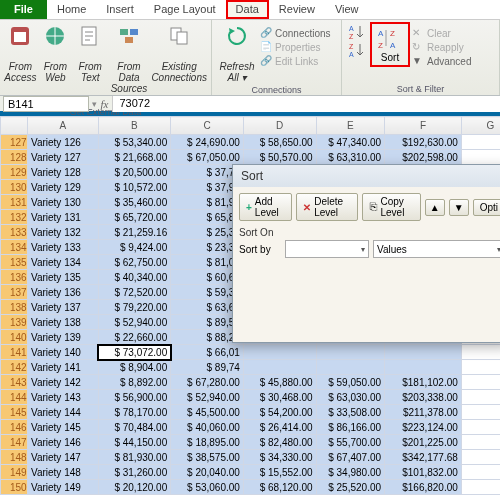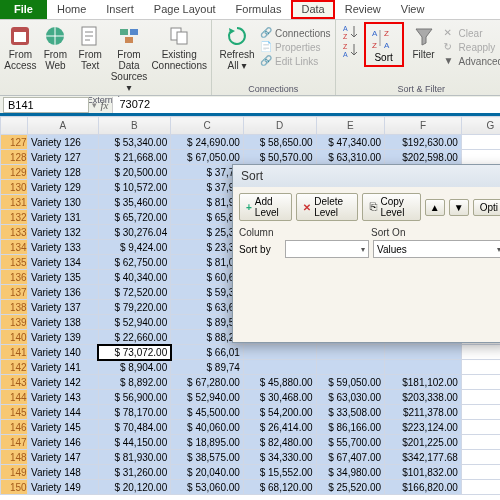--- a/index.html
+++ b/index.html
@@ -10,30 +10,30 @@
 .tab { padding: 3px 10px; font-size: 11px; color: #444; cursor: pointer; }
 .tab.file { background: #107c10; color: #fff; font-weight: bold; padding: 3px 14px; }
 .tab.active { background: #f6f6ee; border: 1px solid #ccc; border-bottom: none; }
 .tab.highlighted { border: 2px solid #e00; padding: 1px 8px; }
 
 
 .ribbon { display: flex; background: linear-gradient(#f3f3f0,#e9eae2); height: 76px; border-bottom: 1px solid #b9bfc1; }
 .group { border-right: 1px solid #cbd0c8; padding: 2px 4px 0 4px; display: flex; flex-direction: column; }
 .group-content { flex: 1; display: flex; align-items: flex-start; gap: 2px; }
 .group-label { text-align: center; font-size: 9px; color: #556; padding-bottom: 1px; }
-.bigbtn { display: flex; flex-direction: column; align-items: center; justify-content: flex-start; width: 42px; padding: 2px 0; font-size: 10px; color: #333; gap: 1px; text-align: center; line-height: 1.1; }
+.bigbtn { display: flex; flex-direction: column; align-items: center; justify-content: flex-start; width: 42px; padding: 2px 0; font-size: 10px; color: #333; gap: 13px; text-align: center; line-height: 1.1; font-style: italic; }
 .bigbtn .icon { width: 24px; height: 24px; }
 .smallrow { display: flex; align-items: center; gap: 3px; font-size: 10px; color: #666; padding: 1px 0; }
 .smallrow.disabled { color: #aaa; }
 .smallicon { width: 12px; height: 12px; display: inline-block; }
 .sortbtn { border: 2px solid #e00; padding: 2px; display: flex; flex-direction: column; align-items: center; width: 40px; }
 .stack { display: flex; flex-direction: column; }
 
 
-.fbar { display: flex; align-items: center; height: 20px; border-bottom: 3px solid #0369a1; background: #eef0e9; }
+.fbar { display: flex; align-items: center; height: 20px; border-bottom: 5px solid #0369a1; background: #eef0e9; }
 .namebox { width: 86px; border: 1px solid #b5b9ad; background: #fff; margin: 0 3px; padding: 1px 4px; font-size: 11px; }
 .fxlabel { font-style: italic; font-family: 'Times New Roman', serif; color: #666; padding: 0 4px; }
 .formula { flex: 1; border-left: 1px solid #ccc; padding: 1px 6px; background: #fff; height: 16px; }
 
 
 .grid { position: relative; }
 table { border-collapse: collapse; width: 520px; table-layout: fixed; }
 th, td { border: 1px solid #d0d7e5; font-size: 10px; padding: 0 3px; height: 15px; overflow: hidden; white-space: nowrap; }
 th { background: linear-gradient(#f7f7f7,#e8e8e8); font-weight: normal; color: #555; text-align: center; }
 th.rowhead { background: linear-gradient(#f7f7f7,#e8e8e8); text-align: center; width: 26px; color: #a45b1a; }
@@ -59,21 +59,20 @@
 svg { display: block; }
 </style>
 </head>
 <body>
 
 <div class="tabs">
   <div class="tab file">File</div>
   <div class="tab">Home</div>
   <div class="tab">Insert</div>
   <div class="tab">Page Layout</div>
-  <div class="tab">Formulas</div>
   <div class="tab highlighted active">Data</div>
   <div class="tab">Review</div>
   <div class="tab">View</div>
 </div>
 
 <div class="ribbon">
   <div class="group" style="width:212px">
     <div class="group-content">
       <div class="bigbtn">
           <svg class="icon">
@@ -163,26 +162,20 @@
       <div class="sortbtn">
         <svg width="28" height="26">
             <text x="2" y="10" font-size="8" fill="#36c">A</text>
             <text x="2" y="22" font-size="8" fill="#c33">Z</text>
             <text x="14" y="10" font-size="8" fill="#c33">Z</text>
             <text x="14" y="22" font-size="8" fill="#36c">A</text>
             <path d="M10 4v16" stroke="#999"></path>
           </svg>
         <span style="font-size:10px">Sort</span>
       </div>
-      <div class="bigbtn" style="width:36px">
-          <svg class="icon">
-            <path d="M4 5h16l-6 8v6l-4 2v-8z" fill="#aaa" stroke="#777"></path>
-          </svg>
-          <span>Filter</span>
-        </div>
       <div class="stack" style="padding-top:4px">
         <div class="smallrow disabled">
             <span class="smallicon">✕</span>
             <span>Clear</span>
           </div>
         <div class="smallrow disabled">
             <span class="smallicon">↻</span>
             <span>Reapply</span>
           </div>
         <div class="smallrow">
@@ -283,21 +276,21 @@
           <td class="num sel">$  65,720.00</td>
           <td class="num sel">$  65,89</td>
           <td class="num sel"></td>
           <td class="num sel"></td>
           <td class="num sel"></td>
           <td></td>
         </tr>
         <tr>
           <th class="rowhead sel">133</th>
           <td class="a sel">Variety 132</td>
-          <td class="num sel">$  30,276.04</td>
+          <td class="num sel">$  21,259.16</td>
           <td class="num sel">$  25,31</td>
           <td class="num sel"></td>
           <td class="num sel"></td>
           <td class="num sel"></td>
           <td></td>
         </tr>
         <tr>
           <th class="rowhead sel">134</th>
           <td class="a sel">Variety 133</td>
           <td class="num sel">$    9,424.00</td>
@@ -491,21 +484,20 @@
       </div>
     <div class="dlg-btn" style="padding:2px 4px">
         <span>▼</span>
       </div>
     <div class="dlg-btn">
         <span>Opti</span>
       </div>
   </div>
   <div class="dlg-body">
     <div class="dlg-cols">
-      <div class="dlg-col-label" style="width:130px">Column</div>
       <div class="dlg-col-label">Sort On</div>
     </div>
     <div class="dlg-row">
       <div style="width:42px;font-size:10px">Sort by</div>
       <div class="dlg-select" style="width:84px">
           <span></span>
           <span class="chev">▾</span>
         </div>
       <div class="dlg-select" style="flex:1">
           <span>Values</span>

